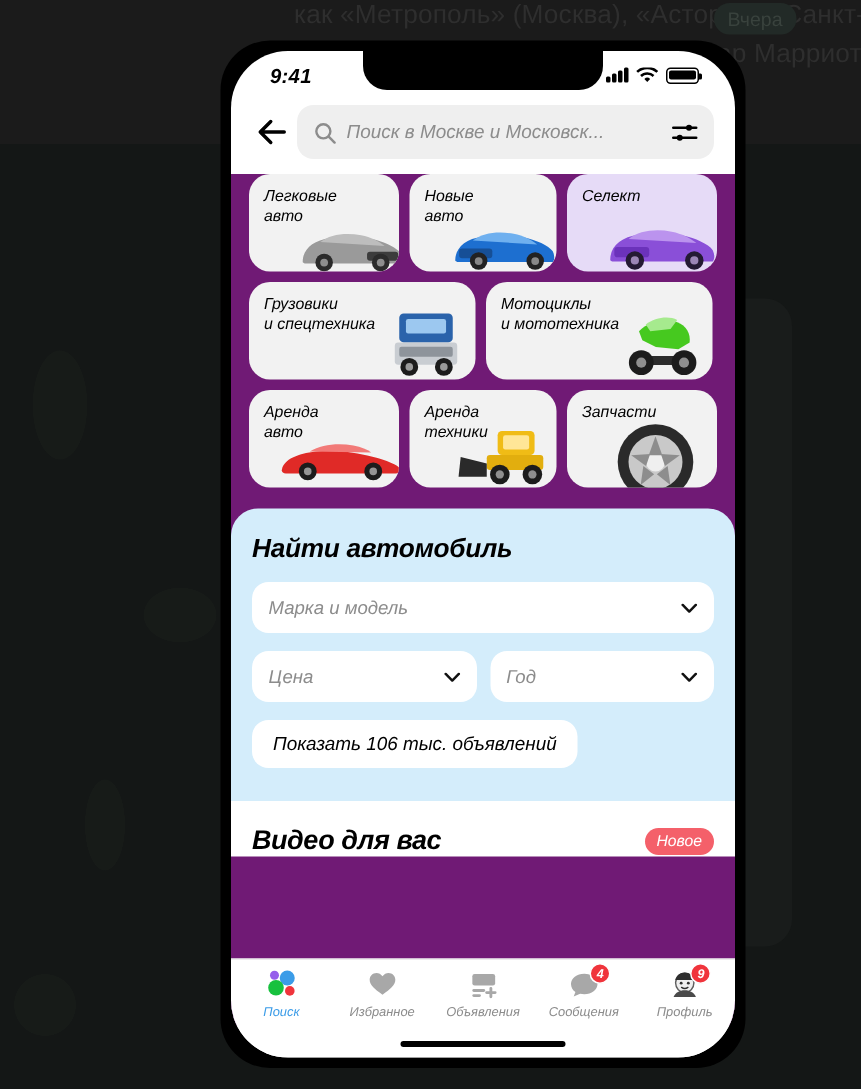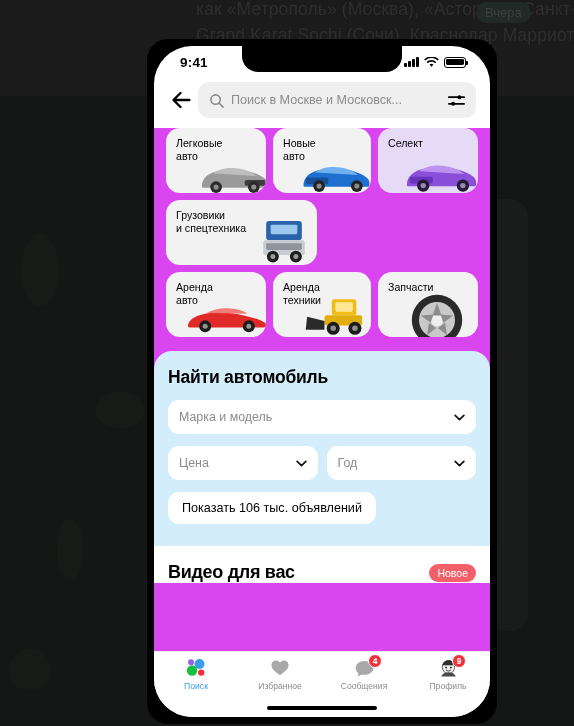--- a/index.html
+++ b/index.html
@@ -40,26 +40,27 @@
     background:
       radial-gradient(ellipse 30px 60px at 40px 120px, #181c19 0 60%, transparent 61%),
       radial-gradient(ellipse 40px 30px at 120px 260px, #181c19 0 60%, transparent 61%),
       radial-gradient(ellipse 22px 50px at 70px 400px, #181c19 0 60%, transparent 61%),
       radial-gradient(ellipse 34px 34px at 30px 520px, #181c19 0 60%, transparent 61%);
     opacity: .9;
   }
 
   
   .phone {
-    position: absolute; left: 148px; top: 40px;
+    position: absolute; left: 148px; top: 28px;
     width: 348px; height: 683px;
-    background: #000; border-radius: 20px;
+    background: #000; border-radius: 32px;
     padding: 6px;
     box-shadow: 0 0 0 1px #000;
     overflow: hidden;
+    font-style: italic;
   }
   .screen {
     position: relative;
     width: 336px; height: 671px;
     background: #fff; border-radius: 38px;
     overflow: hidden;
   }
   .notch {
     position: absolute; left: 50%; transform: translateX(-50%); top: 0;
     width: 160px; height: 26px; background: #000;
@@ -94,21 +95,21 @@
   .header { display: flex; align-items: center; gap: 4px; padding: 6px 14px 10px 14px; }
   .back-icon { width: 26px; height: 26px; flex: none; }
   .searchbar {
     flex: 1; height: 36px; background: #efefef; border-radius: 11px;
     display: flex; align-items: center; gap: 7px; padding: 0 10px 0 11px;
   }
   .search-ph { flex:1; color: #8c8c8c; font-size: 12.6px; white-space: nowrap; overflow: hidden; }
   .filter-icon { width: 19px; height: 19px; flex: none; }
 
   
-  .content { height: 568px; overflow: hidden; background: #d946ef; }
+  .content { height: 568px; overflow: hidden; background: #701a75; }
 
   
   .cats { padding: 0 12px; display: flex; flex-direction: column; gap: 7px; }
   .cat-row { display: flex; gap: 7px; }
   .tile {
     position: relative; background: #f2f2f2; border-radius: 14px;
     height: 65px; overflow: hidden; padding: 9px 0 0 10px;
   }
   .tile.purple { background: #e6dbf7; }
   .tile-label {
@@ -280,20 +281,33 @@
             <rect x="16" y="8" width="48" height="26" rx="4" fill="#2a63ab"></rect>
             <rect x="22" y="13" width="36" height="13" rx="2" fill="#9cc8f0"></rect>
             <rect x="12" y="34" width="56" height="20" rx="3" fill="#c9cdd2"></rect>
             <rect x="16" y="38" width="48" height="9" rx="2" fill="#8e949b"></rect>
             <circle cx="25" cy="56" r="8" fill="#1c1c1c"></circle>
                 <circle cx="25" cy="56" r="3.4" fill="#9a9a9a"></circle>
             <circle cx="56" cy="56" r="8" fill="#1c1c1c"></circle>
                 <circle cx="56" cy="56" r="3.4" fill="#9a9a9a"></circle>
           </svg>
         </div>
+        <div class="tile" style="width:151px">
+          <div class="tile-label">Мотоциклы
+и мототехника</div>
+          <svg class="art" style="right:4px;bottom:-1px;width:60px;height:50px" viewBox="0 0 80 66">
+            <path d="M20 22c8-8 22-12 34-8 8 3 12 10 11 18l-10 6-20-2-12-6z" fill="#46c91f"></path>
+            <path d="M26 16c8-6 20-8 28-4l-6 8-18 2z" fill="#a6ea8e"></path>
+            <path d="M18 44h40l-4 8H22z" fill="#2c2c2c"></path>
+            <circle cx="22" cy="50" r="11" fill="#1c1c1c"></circle>
+                <circle cx="22" cy="50" r="4.5" fill="#8f8f8f"></circle>
+            <circle cx="60" cy="50" r="11" fill="#1c1c1c"></circle>
+                <circle cx="60" cy="50" r="4.5" fill="#8f8f8f"></circle>
+          </svg>
+        </div>
       </div>
 
       <div class="cat-row">
         <div class="tile" style="width:100px">
           <div class="tile-label">Аренда
 авто</div>
           <svg class="art" style="right:-4px;bottom:2px;width:86px;height:36px" viewBox="0 0 130 52">
             <path d="M6 38c2-10 16-16 34-18 16-2 34 0 52 4 14 3 28 8 32 12 2 3 0 6-4 6H10c-3 0-5-2-4-4z" fill="#e02a27"></path>
             <path d="M34 20c12-7 28-9 44-6 8 1.6 14 4 18 7z" fill="#f27a78"></path>
             <circle cx="32" cy="40" r="9" fill="#1c1c1c"></circle>
@@ -381,20 +395,31 @@
 
     <div class="tab">
       <div class="tab-ico">
         <svg viewBox="0 0 22 20" width="20" height="18">
           <path d="M11 18C5 13.6 1.5 10.8 1.5 6.9 1.5 3.9 3.8 1.8 6.5 1.8c1.7 0 3.4.9 4.5 2.4 1.1-1.5 2.8-2.4 4.5-2.4 2.7 0 5 2.1 5 5.1 0 3.9-3.5 6.7-9.5 11.1z" fill="#a8a8a8"></path>
         </svg>
       </div>
       <div class="tab-lbl">Избранное</div>
     </div>
 
+    <div class="tab">
+      <div class="tab-ico">
+        <svg viewBox="0 0 22 20" width="21" height="19">
+          <rect x="3" y="2.5" width="16" height="8" rx="1.6" fill="#a8a8a8"></rect>
+          <rect x="3" y="13" width="9" height="2" rx="1" fill="#a8a8a8"></rect>
+          <rect x="3" y="16.6" width="6" height="2" rx="1" fill="#a8a8a8"></rect>
+          <path d="M16 12.5v6M13 15.5h6" stroke="#a8a8a8" stroke-width="2" stroke-linecap="round"></path>
+        </svg>
+      </div>
+      <div class="tab-lbl">Объявления</div>
+    </div>
 
     <div class="tab">
       <div class="tab-ico">
         <svg viewBox="0 0 22 20" width="21" height="19">
           <path d="M11 2.2c5.2 0 9.3 3.2 9.3 7.2 0 4-4.1 7.2-9.3 7.2-1 0-2-.1-2.9-.3l-4.5 2 1.2-3.3C2.8 13.7 1.7 11.7 1.7 9.4c0-4 4.1-7.2 9.3-7.2z" fill="#a8a8a8"></path>
         </svg>
       </div>
       <div class="tab-badge">4</div>
       <div class="tab-lbl">Сообщения</div>
     </div>

